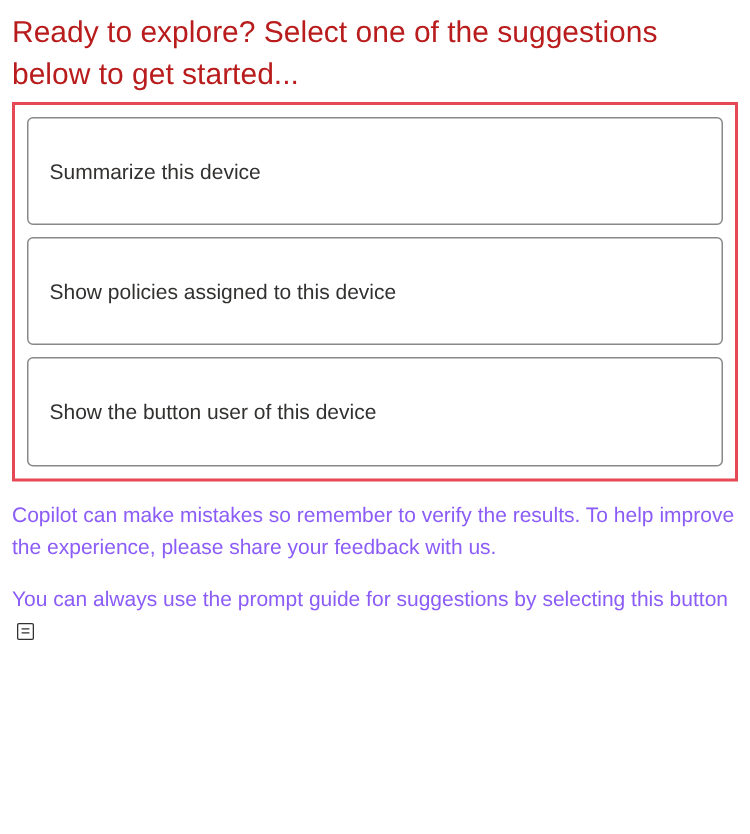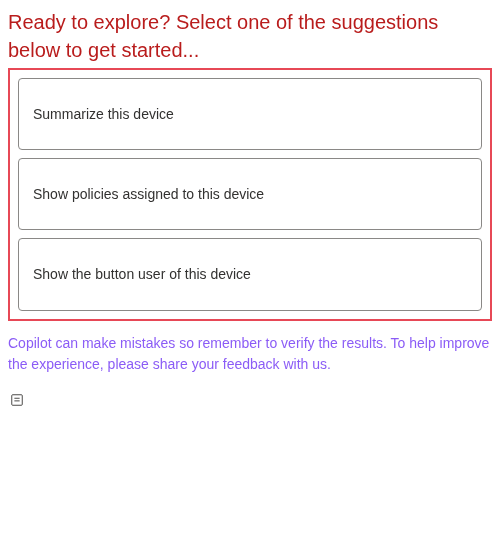--- a/index.html
+++ b/index.html
@@ -70,20 +70,21 @@
 
 <div class="suggestions-box">
   <button class="suggestion-button">Summarize this device</button>
   <button class="suggestion-button">Show policies assigned to this device</button>
   <button class="suggestion-button">Show the button user of this device</button>
 </div>
 
 <p class="footer-text">Copilot can make mistakes so remember to verify the results. To help improve the experience, please share your feedback with us.</p>
 
 <p class="footer-text">
+  <span>You can always use the prompt guide for suggestions by selecting this button</span>
   <span class="prompt-guide-icon">
     <svg viewBox="0 0 16 16" fill="none" stroke="#323130" stroke-width="1">
       <rect x="2" y="2" width="12" height="12" rx="1"></rect>
       <line x1="5" y1="6" x2="11" y2="6"></line>
       <line x1="5" y1="9" x2="11" y2="9"></line>
     </svg>
   </span>
 </p>
 
 </body></html>

